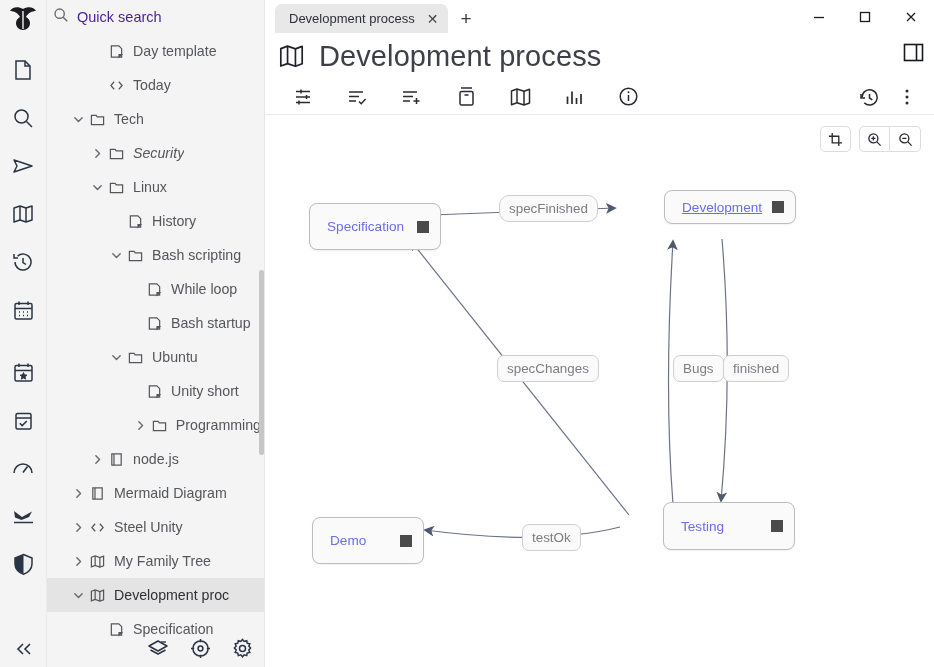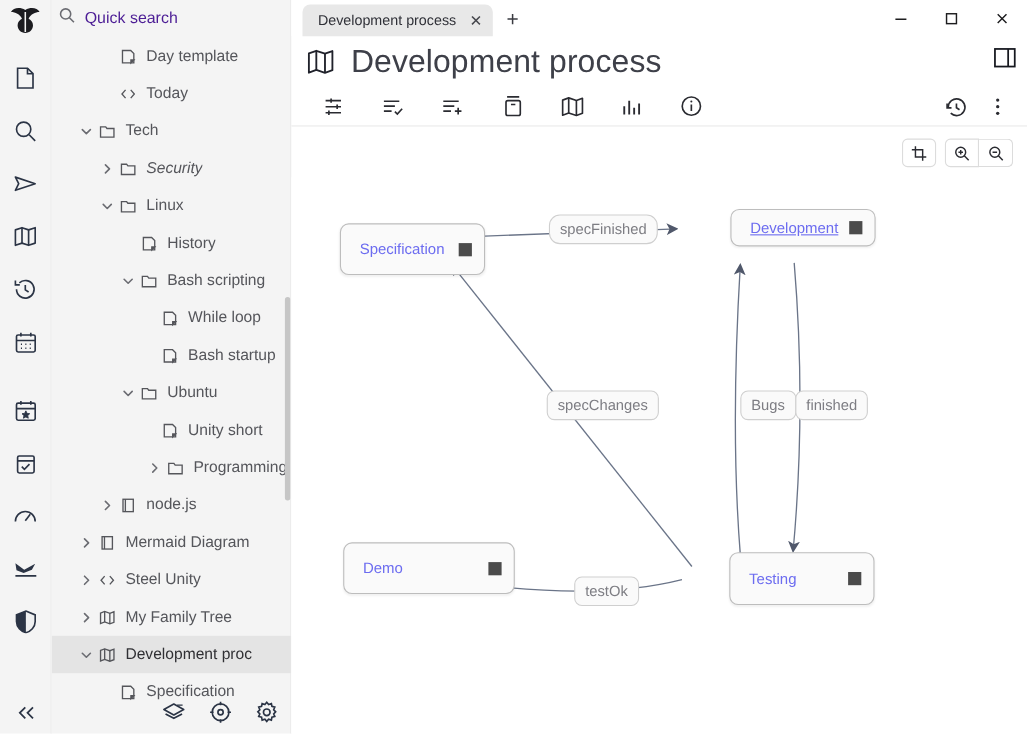--- a/index.html
+++ b/index.html
@@ -697,21 +697,21 @@
             <span class="handle"></span>
           </div>
           <div class="node" style="left: 399px; top: 29px; width: 132px; height: 34px; text-decoration: underline;">
             <span class="nl">Development</span>
             <span class="handle"></span>
           </div>
           <div class="node" style="left: 398px; top: 341px; width: 132px; height: 48px;">
             <span class="nl">Testing</span>
             <span class="handle"></span>
           </div>
-          <div class="node" style="left: 47px; top: 332px; width: 156px; height: 47px;">
+          <div class="node" style="left: 47px; top: 356px; width: 112px; height: 47px;">
             <span class="nl">Demo</span>
             <span class="handle"></span>
           </div>
         </div>
       <div id="elabels">
           <div class="elabel" style="left: 234px; top: 34px; border-radius: 10px;">specFinished</div>
           <div class="elabel" style="left: 232px; top: 194px;">specChanges</div>
           <div class="elabel" style="left: 408px; top: 194px;">Bugs</div>
           <div class="elabel" style="left: 458px; top: 194px;">finished</div>
           <div class="elabel" style="left: 257px; top: 363px;">testOk</div>

